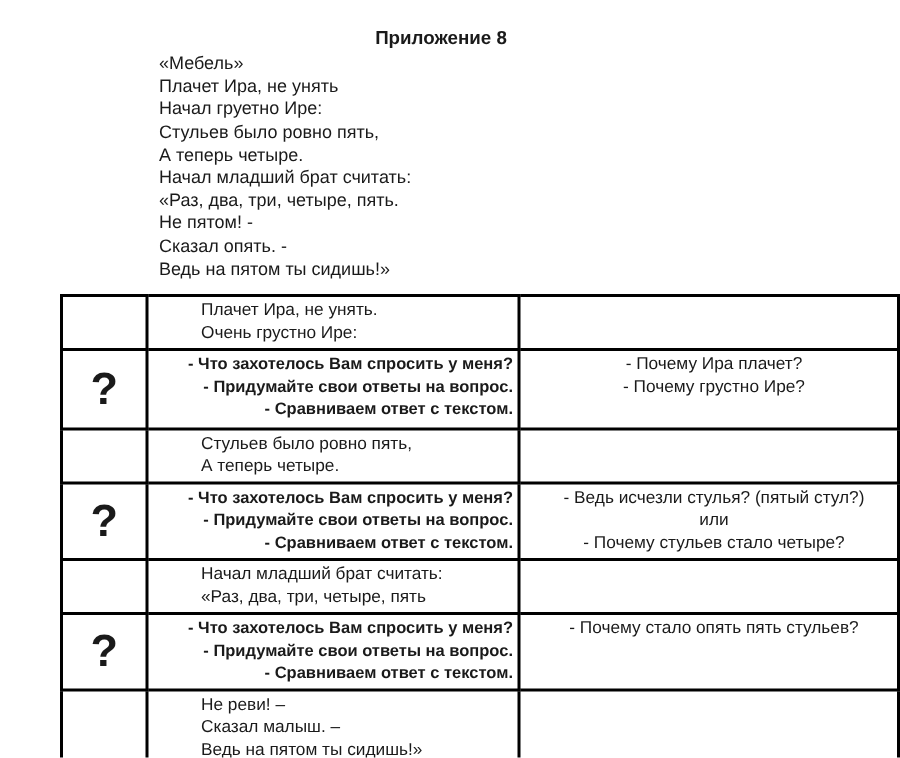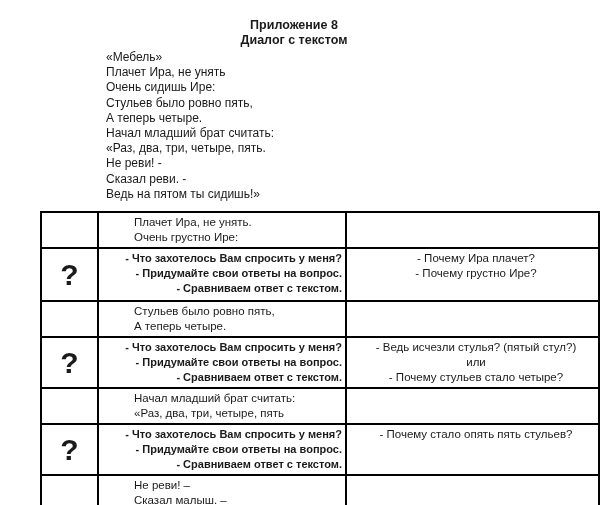--- a/index.html
+++ b/index.html
@@ -56,33 +56,32 @@
   tr.r-text2 { height:34px; }
   tr.r-text3 { height:49px; }
 </style>
 </head>
 <body>
 
 <div class="page">
 
   <div class="doc-header">
     <div>Приложение 8</div>
-    <div>Диалог с текстом</div>
   </div>
 
   <div class="poem">
     <div class="poem-title">«Мебель»</div>
     <div>Плачет Ира, не унять</div>
-    <div>Очень сидишь Ире:</div>
+    <div>Начал груетно Ире:</div>
     <div>Стульев было ровно пять,</div>
     <div>А теперь четыре.</div>
     <div>Начал младший брат считать:</div>
     <div>«Раз, два, три, четыре, пять.</div>
-    <div>Не реви! -</div>
-    <div>Сказал реви. -</div>
+    <div>Не пятом! -</div>
+    <div>Сказал опять. -</div>
     <div>Ведь на пятом ты сидишь!»</div>
   </div>
 
   <table class="dialog">
     <colgroup>
       <col style="width:57px">
       <col style="width:248px">
       <col style="width:253px">
     </colgroup>
     <tbody>

